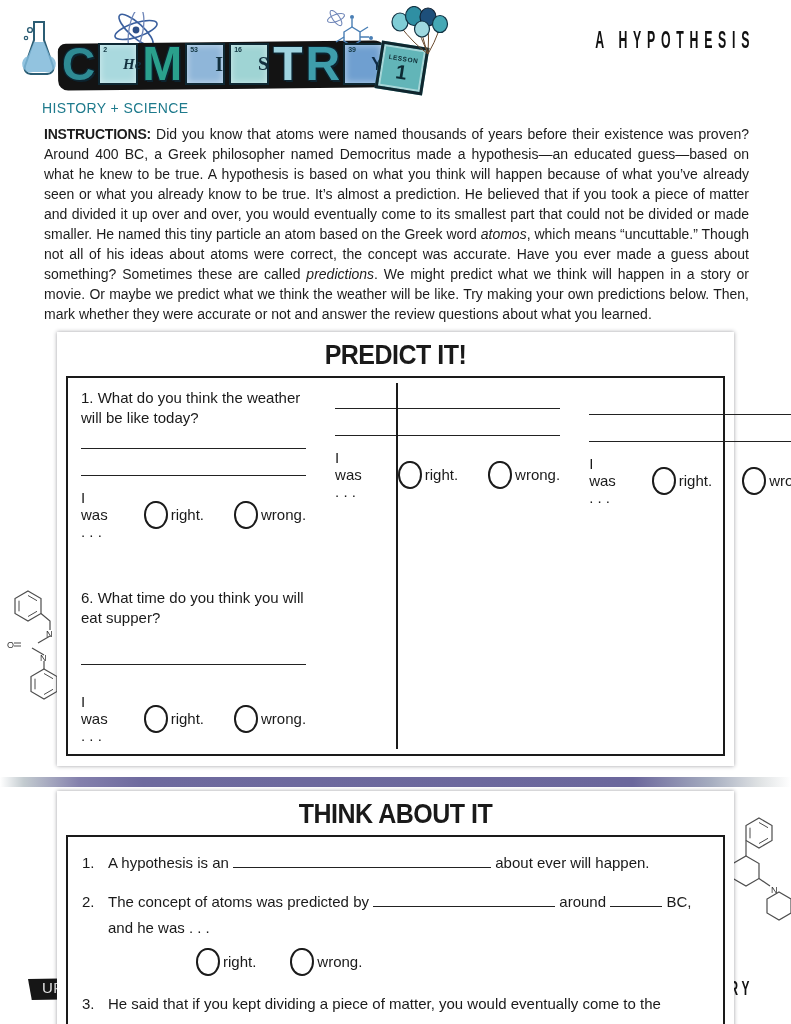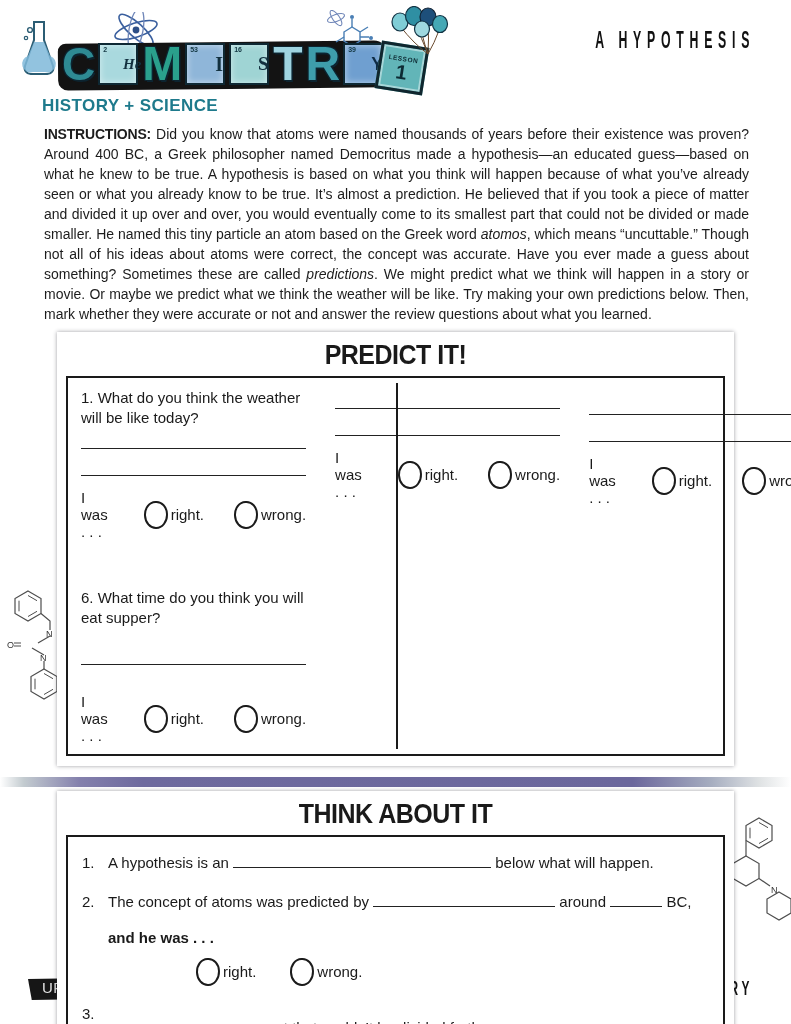--- a/index.html
+++ b/index.html
@@ -22,21 +22,21 @@
   .tile .sym { font-family:"Liberation Serif", serif; color:#12303f; }
   .t-he { background:#a9d9de; } .t-he .sym { font-style:italic; font-size:15px; }
   .t-i  { background:#8fb6d9; } .t-i .sym { font-size:20px; }
   .t-s  { background:#9fd4d4; } .t-s .sym { font-size:19px; }
   .t-y  { background:#6f9fd0; } .t-y .sym { font-family:"Liberation Sans",sans-serif; font-size:18px; color:#0f2c45; }
   .badge { position:absolute; right:32px; top:34px; width:48px; height:48px; background:#62b5b8; border:3px solid #10262e;
     transform:rotate(9deg); display:flex; flex-direction:column; align-items:center; justify-content:center; z-index:2;
     box-shadow: inset 0 0 0 2px rgba(255,255,255,.45); color:#0d2a33; }
   .badge .b1 { font-size:6.5px; font-weight:bold; letter-spacing:.5px; }
   .badge .b2 { font-size:20px; font-weight:bold; line-height:20px; }
-  .subtitle { position:absolute; left:14px; bottom:2px; color:#1e7a8c; font-weight:bold; font-size:17px; letter-spacing:.4px; }
+  .subtitle { position:absolute; left:14px; bottom:2px; color:#1e7a8c; font-weight:normal; font-size:14px; letter-spacing:.4px; }
   .flask { position:absolute; left:-8px; top:8px; z-index:1; }
   .atom1 { position:absolute; left:82px; top:2px; }
   .mol-doodle { position:absolute; right:78px; top:0px; }
   .balloons { position:absolute; right:8px; top:-4px; z-index:3; }
   .page-title { margin-top:36px; font-size:15px; font-weight:bold; letter-spacing:7px; white-space:nowrap;
     transform:scale(.82,1.55); transform-origin:100% 50%; color:#111; }
 
   
   .instructions { margin:6px 42px 0 44px; font-size:14px; line-height:20px; text-align:justify; color:#1c1c1c; }
   .ins-label { font-weight:bold; letter-spacing:-.2px; }
@@ -67,21 +67,21 @@
       linear-gradient(90deg, rgba(140,150,160,0) 0%, rgba(122,140,150,.45) 3%, rgba(110,106,158,.85) 10%, #6e6a9e 18%, #6b679c 80%, rgba(108,120,150,.6) 90%, rgba(150,160,165,.3) 96%, rgba(150,160,165,0) 100%); }
 
   
   .tbox { border:2.5px solid #1a1a1a; padding:15px 18px 16px 14px; }
   .titem { display:flex; font-size:15px; line-height:22px; }
   .titem + .titem { margin-top:17px; }
   .tnum { width:26px; flex:none; }
   .tbody { flex:1; }
   .blank { display:inline-block; border-bottom:1.7px solid #222; height:13px; vertical-align:baseline; }
   .w260 { width:258px; } .w185 { width:182px; } .w52 { width:52px; } .w150 { width:150px; }
-  .tline2 { margin-top:14px;font-weight:bold; }
+  .tline2 { margin-top:4px; }
   .topts { display:flex; align-items:center; margin-top:9px; margin-left:88px; }
   .topts .opt + .opt { margin-left:34px; }
   .l2gap { margin-top:14px; }
 
   
   .mol-left { position:absolute; left:0; top:583px; z-index:1; }
   .mol-right { position:absolute; right:0; top:812px; z-index:1; }
 
   
   .footer { position:absolute; left:0; right:0; bottom:16px; height:40px; display:flex; align-items:center; }
@@ -241,21 +241,21 @@
 
   <section class="card think">
     <h2>THINK ABOUT IT</h2>
     <div class="tbox">
 
       <div class="titem">
         <span class="tnum">1.</span>
         <div class="tbody">
           <span>A hypothesis is an</span>
           <span class="blank w260"></span>
-          <span>below what will happen.</span>
+          <span>about ever will happen.</span>
         </div>
       </div>
 
       <div class="titem">
         <span class="tnum">2.</span>
         <div class="tbody">
           <div>
             <span>The concept of atoms was predicted by</span>
             <span class="blank w185"></span>
             <span>around</span>
@@ -272,20 +272,21 @@
                 <span class="circle"></span>
                 <span>wrong.</span>
               </span>
           </div>
         </div>
       </div>
 
       <div class="titem">
         <span class="tnum">3.</span>
         <div class="tbody">
+          <div>He said that if you kept dividing a piece of matter, you would eventually come to the</div>
           <div class="l2gap">
             <span class="blank w150"></span>
             <span>part that couldn’t be divided further.</span>
           </div>
         </div>
       </div>
 
     </div>
   </section>
 

